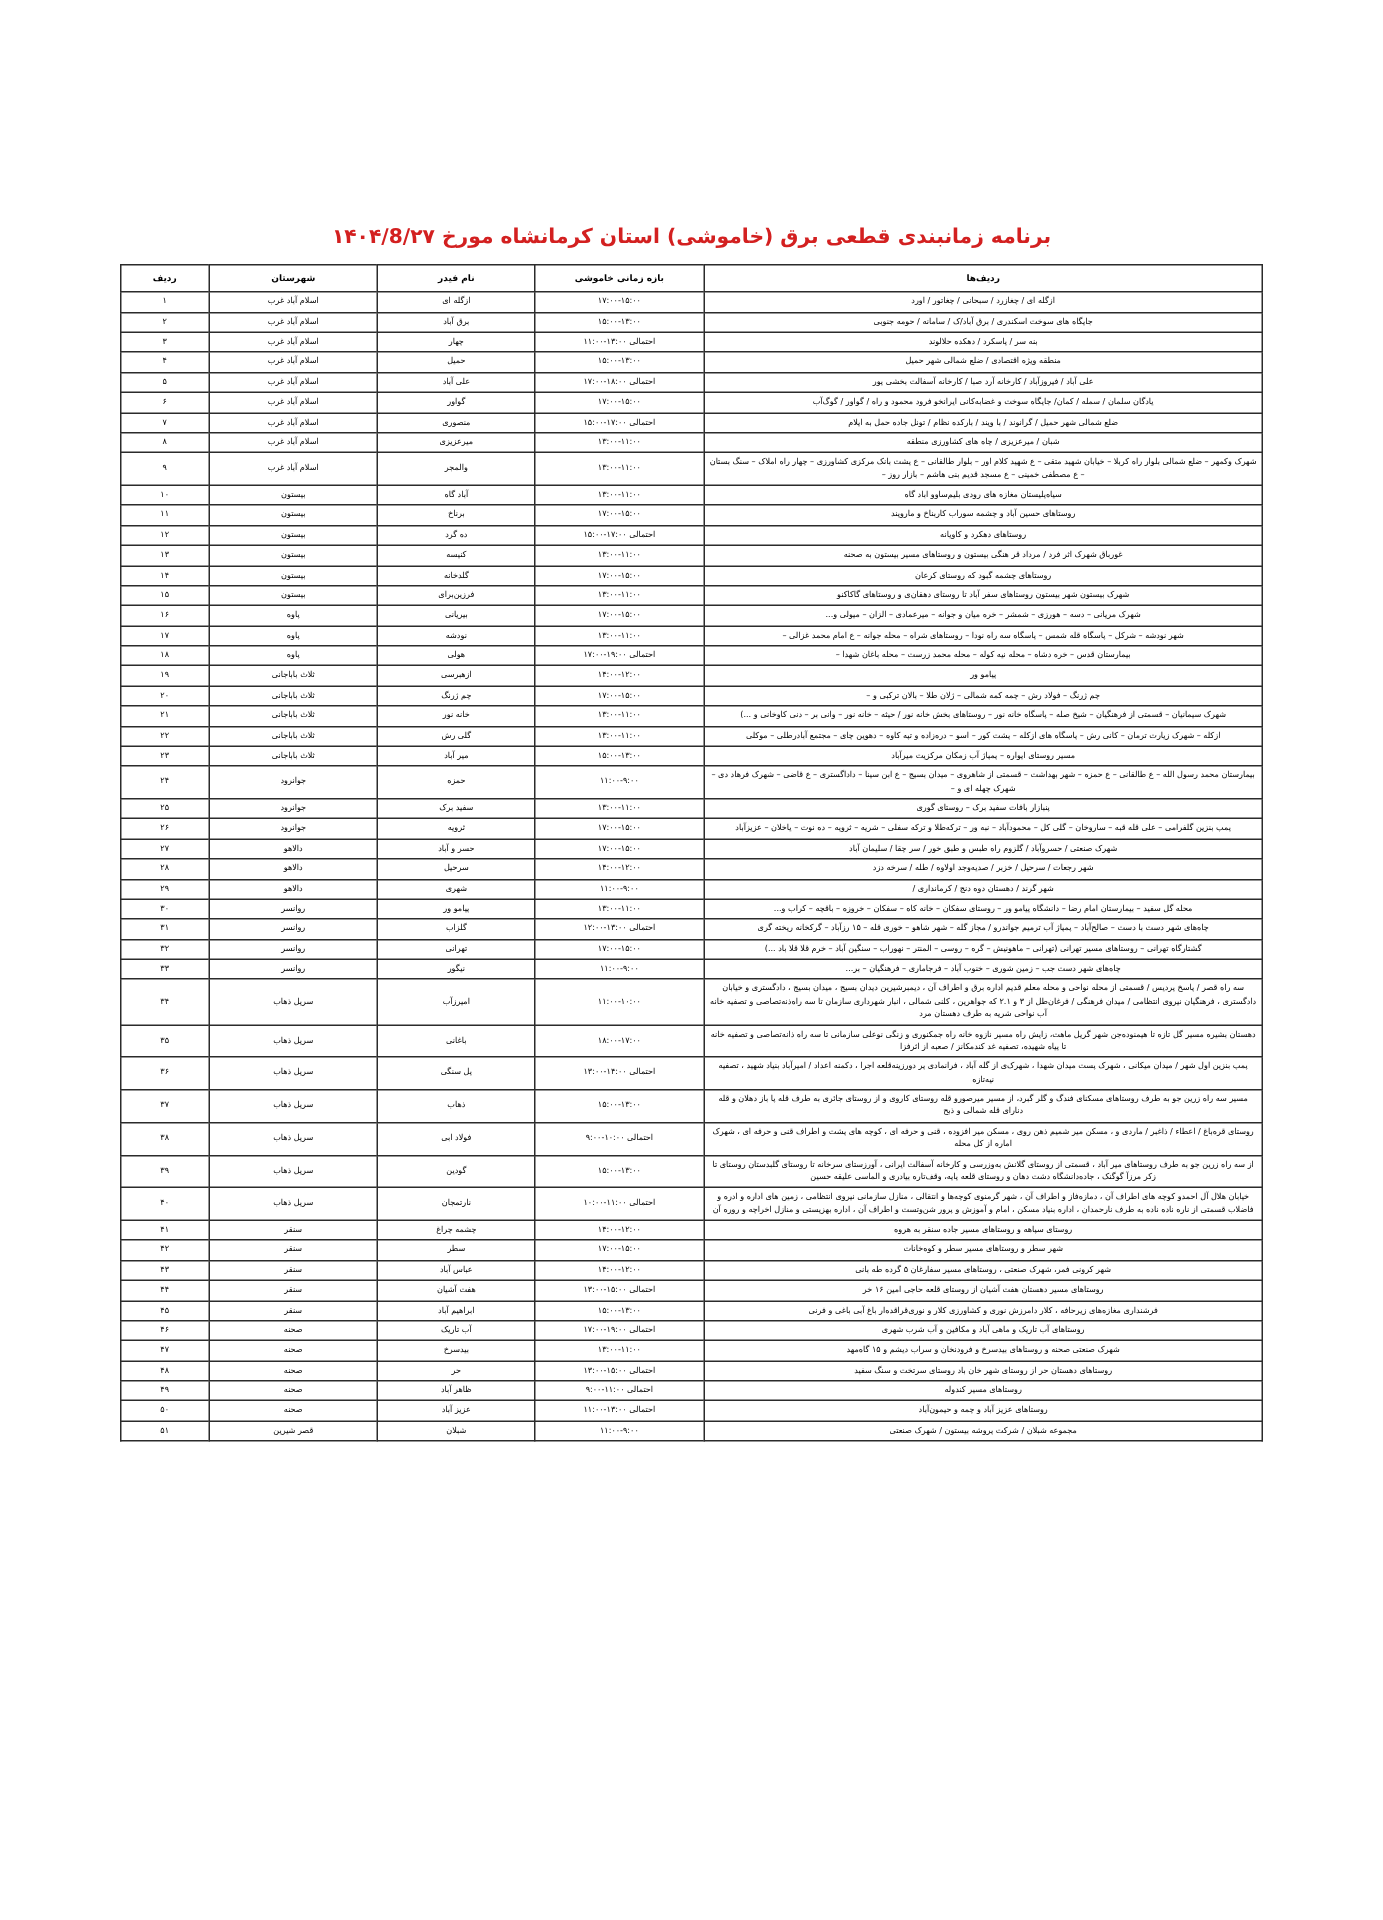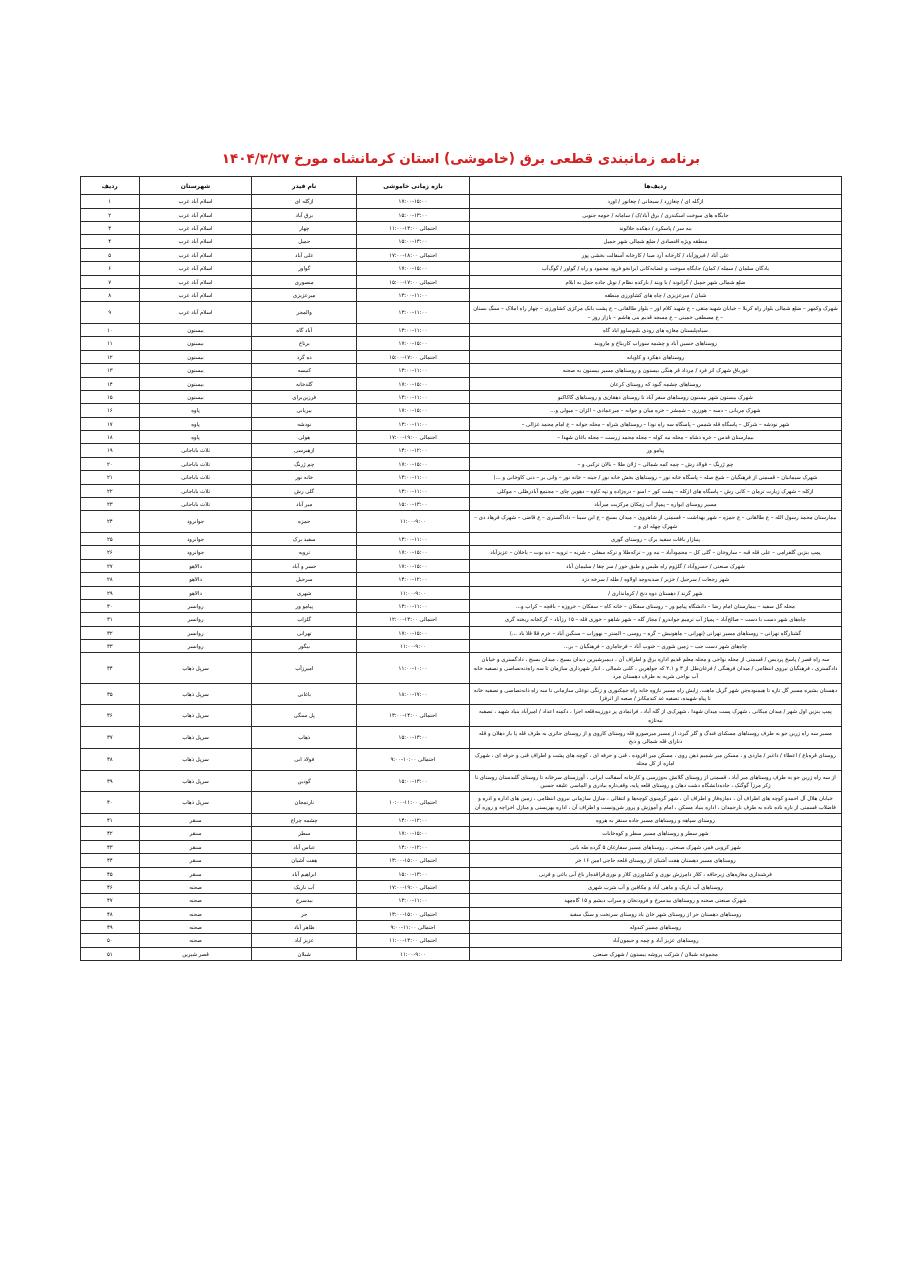--- a/index.html
+++ b/index.html
@@ -68,21 +68,21 @@
   }
   td.feeder-cell, td.city-cell {
     font-size: 5.6px;
   }
 </style>
 </head>
 <body>
 
 <div class="page">
 
-  <div class="doc-title" style="color: rgb(211, 32, 32);">برنامه زمانبندی قطعی برق (خاموشی) استان کرمانشاه مورخ ۱۴۰۴/۳/۲۷</div>
+  <div class="doc-title" style="color: rgb(211, 32, 32);">برنامه زمانبندی قطعی برق (خاموشی) استان کرمانشاه مورخ ۱۴۰۴/8/۲۷</div>
 
   <table class="schedule">
     <colgroup>
       <col class="c-rows">
       <col class="c-window">
       <col class="c-feeder">
       <col class="c-city">
       <col class="c-idx">
     </colgroup>
     <thead>

